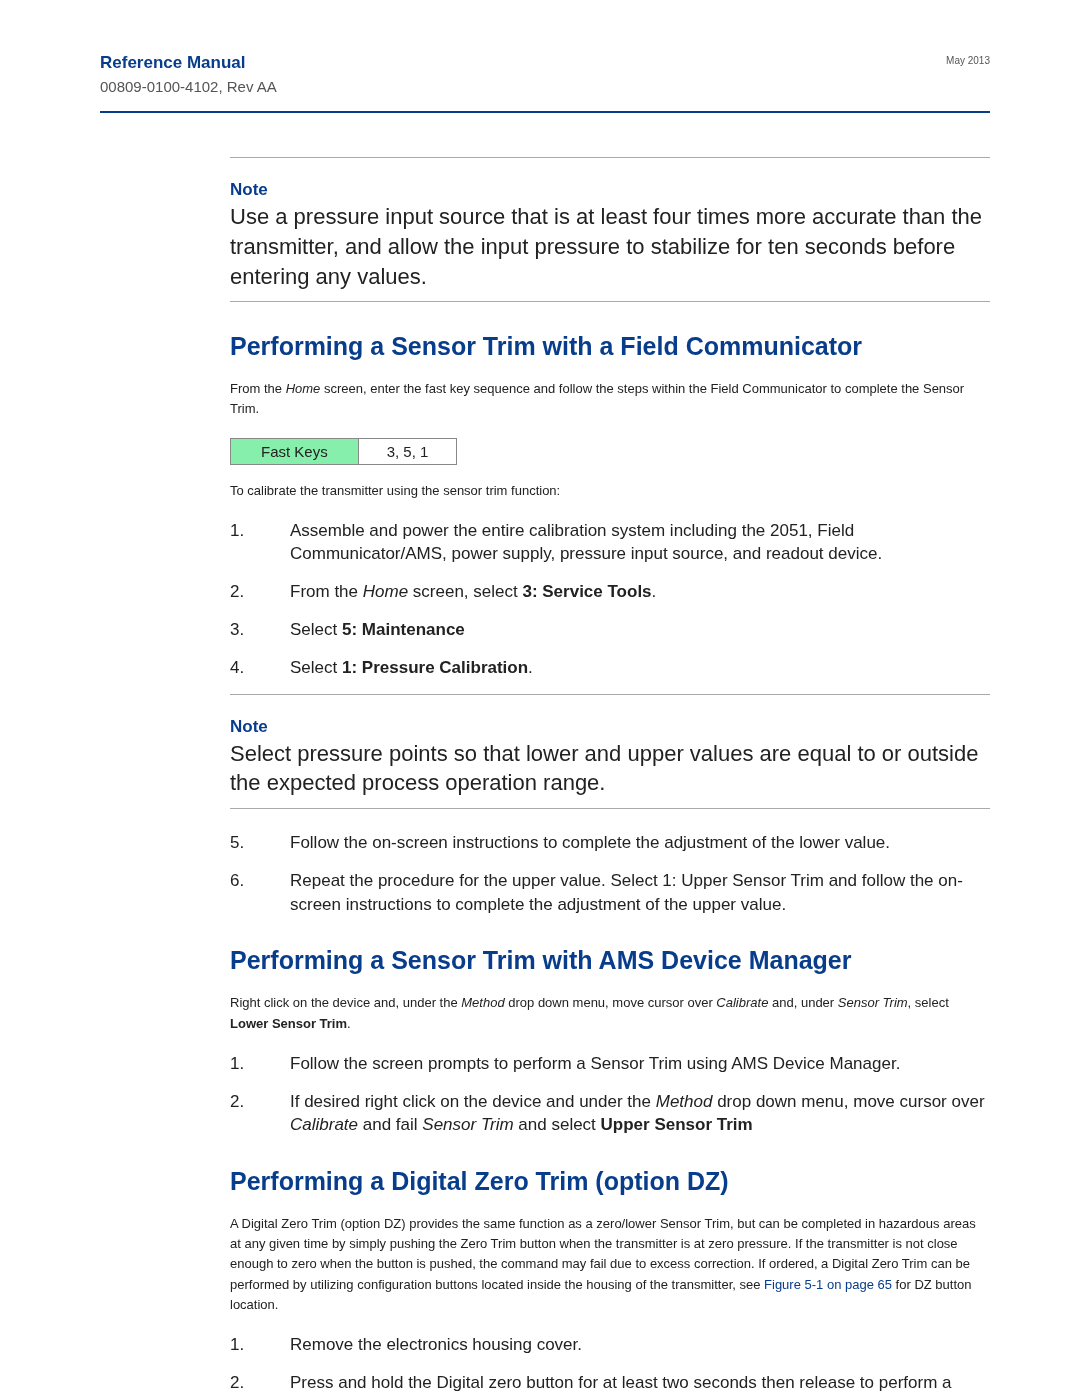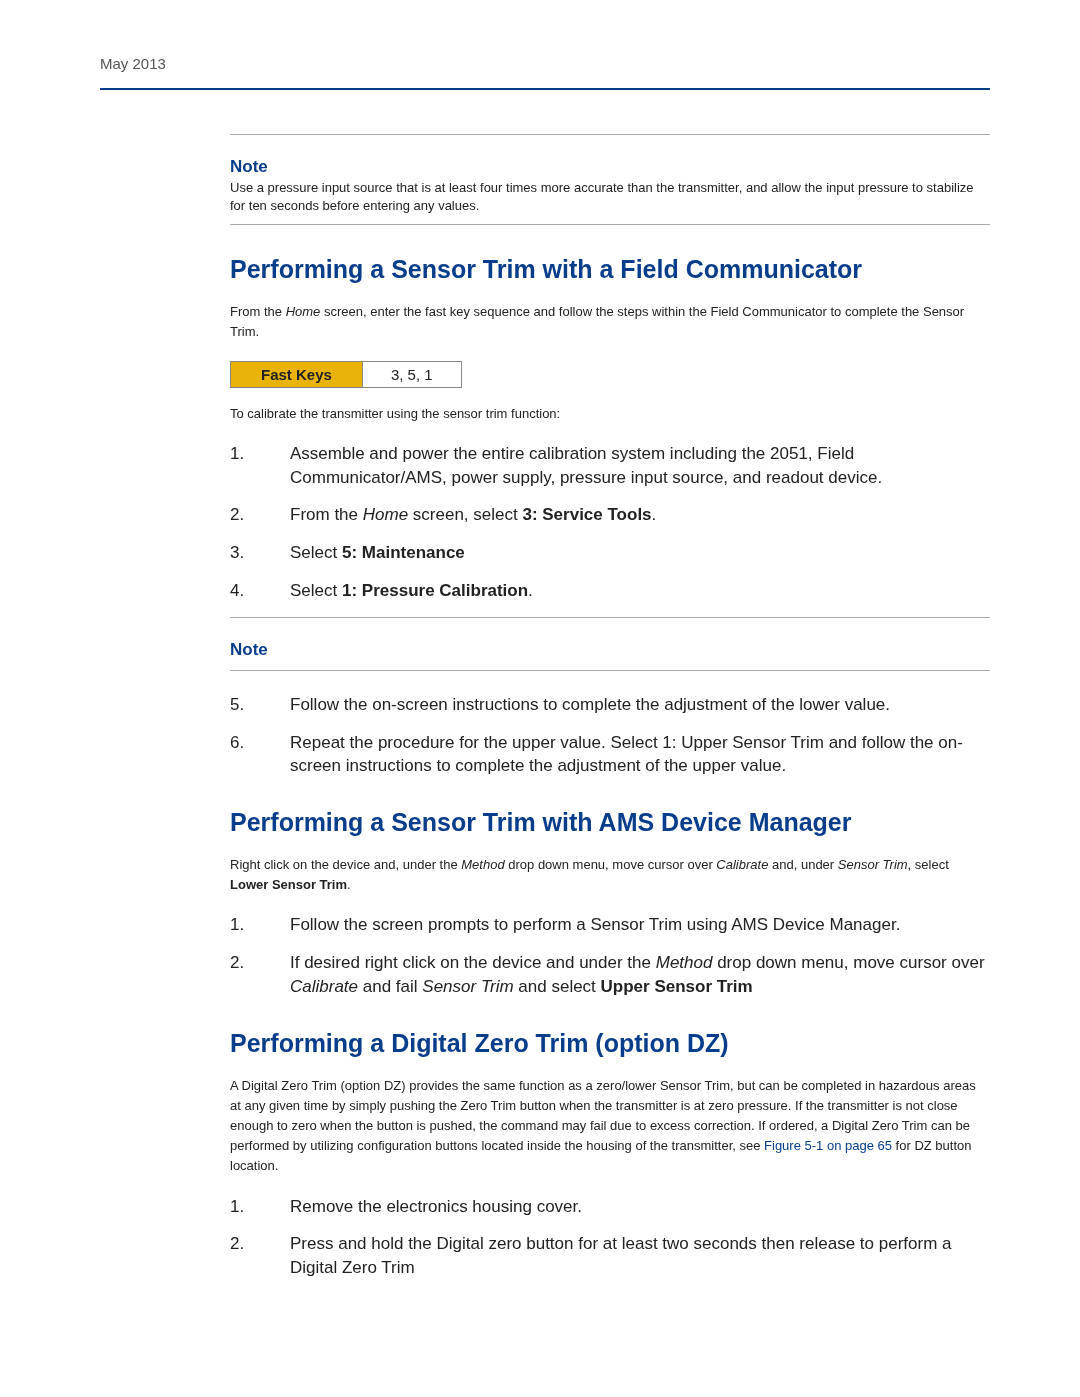--- a/index.html
+++ b/index.html
@@ -19,56 +19,56 @@
     display: flex;
     justify-content: space-between;
     align-items: flex-start;
     font-size: 17px;
     line-height: 1.35;
   }
   .hdr .left .title { color: #083d8c; font-weight: 700; }
   .hdr .left .sub  { color: #555; font-size: 15px; margin-top:2px;}
   .hdr .right { text-align: right; }
   .hdr .right .title { color: #083d8c; font-weight: 700; }
-  .hdr .right .sub { color: #555; font-size: 15px; margin-top:2px;}
+  .hdr .right .sub { color: #555; font-size: 10px; margin-top:2px;}
   hr.top-rule {
     border: none;
     border-top: 2px solid #083d8c;
     margin: 14px 0 0 0;
   }
   .content {
     margin-left: 130px;
     margin-top: 44px;
   }
   .note-block {
     border-top: 1px solid #aaa;
     border-bottom: 1px solid #aaa;
     padding: 22px 0 10px 0;
     margin: 0 0 22px 0;
   }
   .note-title { color: #083d8c; font-weight: 700; font-size: 17px; }
-  .note-body  { font-size: 13px; line-height: 1.35; margin-top:2px;}
+  .note-body  { font-size: 22px; line-height: 1.35; margin-top:2px;}
   h2.section {
     color: #083d8c;
     font-size: 25px;
     font-weight: 700;
     margin: 30px 0 18px 0;
   }
   p.para { font-size: 13px; line-height: 1.55; margin: 0 0 18px 0; }
   .fastkeys {
     border-collapse: collapse;
     margin: 0 0 16px 0;
   }
   .fastkeys td {
     border: 1px solid #888;
     padding: 0 28px;
     font-size: 15px;
     text-align: center;
   }
-  .fastkeys td.lbl { background: #eab308; font-weight: 700; padding:4px 30px;}
+  .fastkeys td.lbl { background: #86efac; font-weight: 400; padding:4px 30px;}
   ol.steps {
     list-style: none;
     padding: 0;
     margin: 0 0 14px 0;
     counter-reset: step;
     font-size: 17px;
     line-height: 1.4;
   }
   ol.steps > li {
     display: flex;
@@ -81,20 +81,24 @@
   ol.steps > li .txt b { font-weight:700; }
   .linkish { color: #083d8c; }
   em.it { font-style: italic; }
 </style>
 </head>
 <body>
 
 <div class="page">
 
   <div class="hdr">
+    <div class="left">
+      <div class="title">Reference Manual</div>
+      <div class="sub">00809-0100-4102, Rev AA</div>
+    </div>
     <div class="right">
       <div class="sub">May 2013</div>
     </div>
   </div>
   <hr class="top-rule">
 
   <div class="content">
 
     <div class="note-block">
       <div class="note-title">Note</div>
@@ -138,20 +142,21 @@
       <li>
         <span class="num">4.</span>
         <span class="txt">
           <span>Select </span><b>1: Pressure Calibration</b><span>.</span>
         </span>
       </li>
     </ol>
 
     <div class="note-block">
       <div class="note-title">Note</div>
+      <div class="note-body">Select pressure points so that lower and upper values are equal to or outside the expected process operation range.</div>
     </div>
 
     <ol class="steps">
       <li>
         <span class="num">5.</span>
         <span class="txt">Follow the on-screen instructions to complete the adjustment of the lower value.</span>
       </li>
       <li>
         <span class="num">6.</span>
         <span class="txt">Repeat the procedure for the upper value. Select 1: Upper Sensor Trim and follow the on-screen instructions to complete the adjustment of the upper value.</span>

